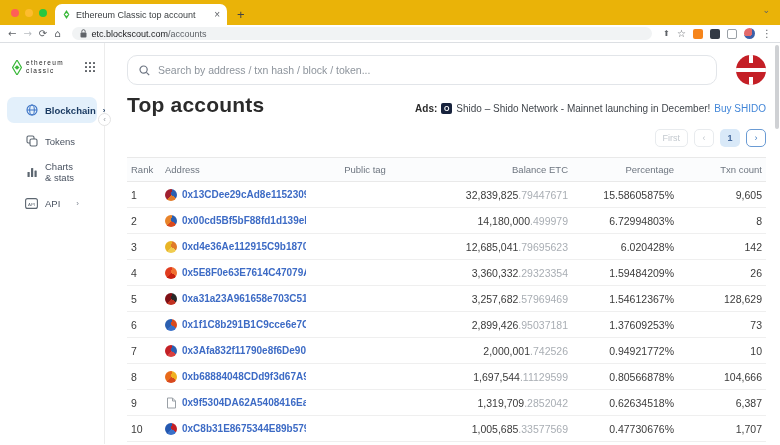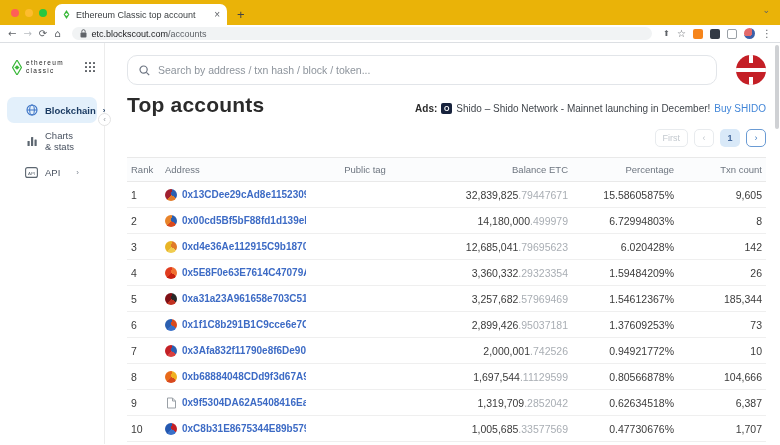--- a/index.html
+++ b/index.html
@@ -174,20 +174,29 @@
                 <ellipse cx="6" cy="6" rx="2.3" ry="5" fill="none" stroke="#3b73c5" stroke-width="1"></ellipse>
                 <line x1="1" y1="6" x2="11" y2="6" stroke="#3b73c5" stroke-width="1"></line>
               </svg>
           </span>
           <span>Blockchain</span>
           <span class="chev">›</span>
         </div>
         <div class="nav-item">
           <span class="nav-ico">
             <svg width="12" height="12" viewBox="0 0 12 12">
+                <rect x="1" y="1" width="7" height="7" rx="1.5" fill="none" stroke="#5c6670" stroke-width="1.1"></rect>
+                <rect x="4" y="4" width="7" height="7" rx="1.5" fill="#fff" stroke="#5c6670" stroke-width="1.1"></rect>
+              </svg>
+          </span>
+          <span>Tokens</span>
+        </div>
+        <div class="nav-item">
+          <span class="nav-ico">
+            <svg width="12" height="12" viewBox="0 0 12 12">
                 <rect x="1.5" y="6" width="2.2" height="5" rx="0.6" fill="#5c6670"></rect>
                 <rect x="5" y="2" width="2.2" height="9" rx="0.6" fill="#5c6670"></rect>
                 <rect x="8.5" y="4.5" width="2.2" height="6.5" rx="0.6" fill="#5c6670"></rect>
               </svg>
           </span>
           <span>Charts &amp; stats</span>
         </div>
         <div class="nav-item">
           <span class="nav-ico">
             <svg width="13" height="11" viewBox="0 0 13 11">
@@ -313,21 +322,21 @@
     <td>
       <span class="addr-wrap">
         <span class="identicon" style="background: conic-gradient(from 220deg, rgb(128, 16, 21) 0deg, rgb(128, 16, 21) 42%, rgb(40, 40, 40) 42%, rgb(40, 40, 40) 72%, rgb(192, 48, 32) 72%, rgb(192, 48, 32) 100%);"></span>
         <a href="#" class="addr-link">0xa31a23A961658e703C51a72957B6b...Bd53</a>
 
       </span>
     </td>
     <td></td>
     <td class="num"><span class="bal-int">3,257,682</span><span class="bal-frac">.57969469</span></td>
     <td class="num">1.54612367%</td>
-    <td class="num">185,344</td>
+    <td class="num">128,629</td>
   </tr>
             <tr>
     <td>6</td>
     <td>
       <span class="addr-wrap">
         <span class="identicon" style="background: conic-gradient(from 220deg, rgb(43, 95, 176) 0deg, rgb(43, 95, 176) 42%, rgb(216, 73, 30) 42%, rgb(216, 73, 30) 72%, rgb(58, 112, 200) 72%, rgb(58, 112, 200) 100%);"></span>
         <a href="#" class="addr-link">0x1f1C8b291B1C9cce6e7C1bee8F660f...5B94</a>
 
       </span>
     </td>

